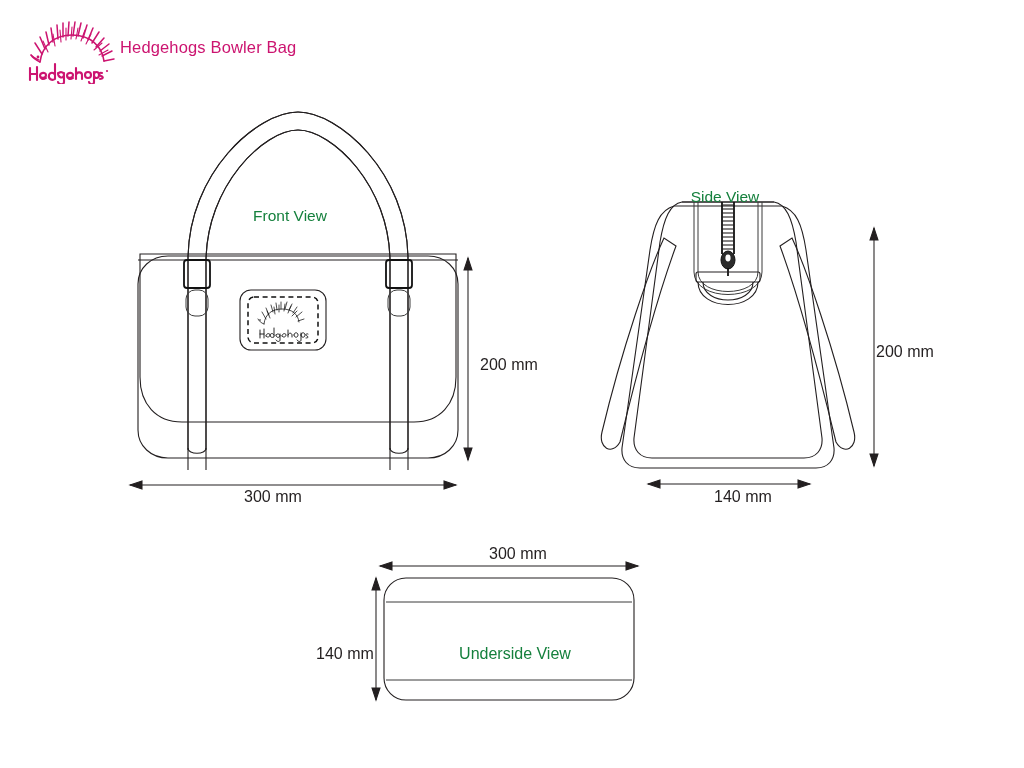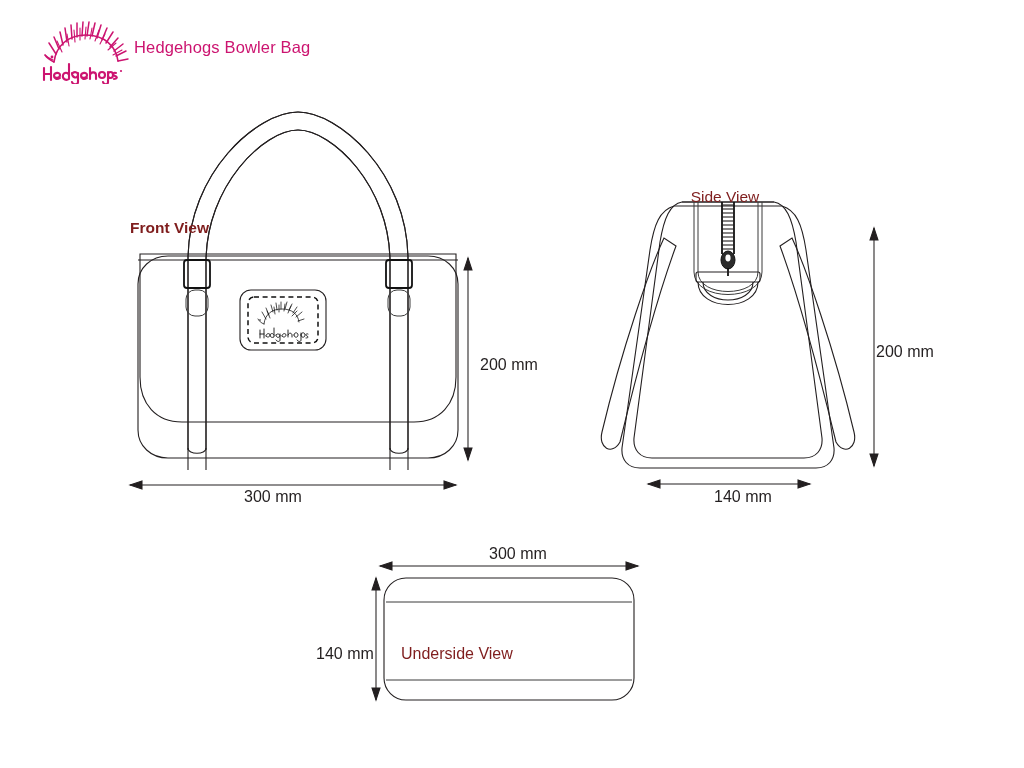--- a/index.html
+++ b/index.html
@@ -18,21 +18,21 @@
   }
   .sheet {
     position: absolute;
     inset: 0;
     width: 1024px;
     height: 768px;
   }
   
   .header {
     position: absolute;
-    left: 14px; top: 0;
+    left: 0; top: 0;
     width: 956px;
     height: 96px;
   }
   .brand-logo {
     position: absolute;
     left: 24px;
     top: 16px;
     width: 96px;
     height: 68px;
   }
@@ -50,28 +50,28 @@
     position: absolute;
   }
   #view-front  { left: 118px; top: 100px;  width: 360px; height: 410px; }
   #view-side   { left: 578px; top: 176px;  width: 372px; height: 336px; }
   #view-under  { left: 298px; top: 528px;  width: 400px; height: 216px; }
 
   .view svg { display: block; overflow: visible; }
 
   .view-label {
     position: absolute;
-    color: #7f1d1d;
+    color: #15803d;
     font-size: 15.5px;
     white-space: nowrap;
     pointer-events: none;
   }
-  #label-front { left: 130px; top: 219px; width: 320px; text-align: left; font-weight: bold; }
+  #label-front { left: 130px; top: 207px; width: 320px; text-align: center; }
   #label-side  { left: 620px; top: 188px; width: 210px; text-align: center; }
-  #label-under { left: 401px; top: 645px; width: 270px; font-size: 16px; }
+  #label-under { left: 380px; top: 645px; width: 270px; text-align: center; font-size: 16px; }
 
   .dim-text {
     position: absolute;
     color: #231f20;
     font-size: 16px;
     white-space: nowrap;
   }
   #dim-front-w { left: 244px; top: 488px; }
   #dim-front-h { left: 480px; top: 356px; }
   #dim-side-w  { left: 714px; top: 488px; }

